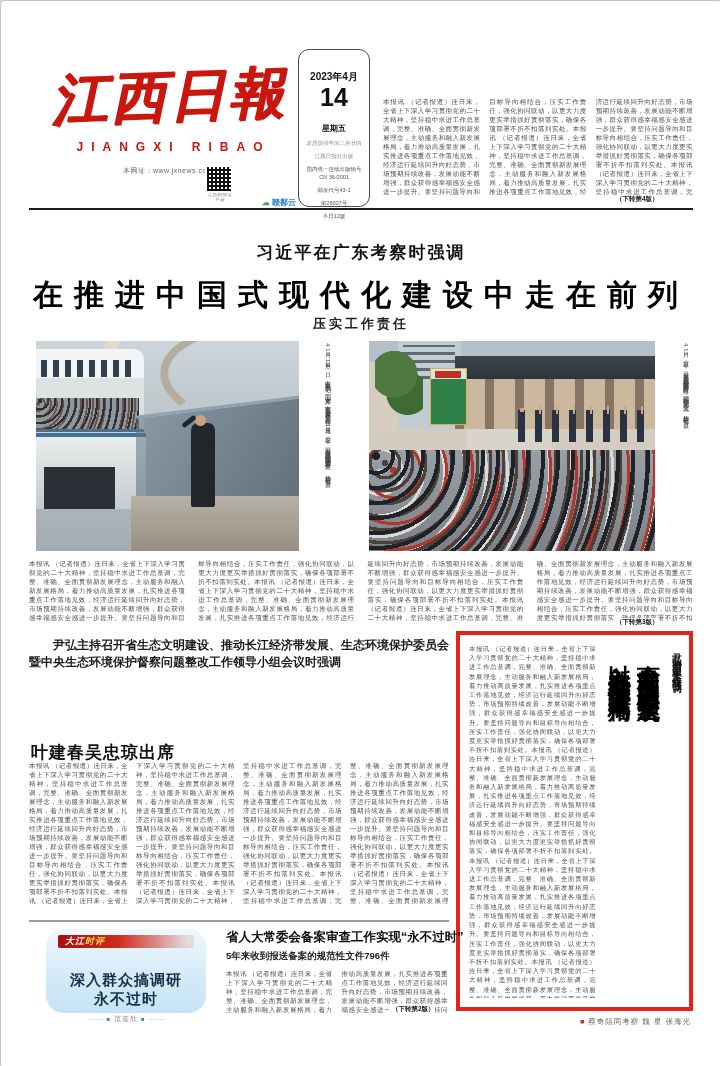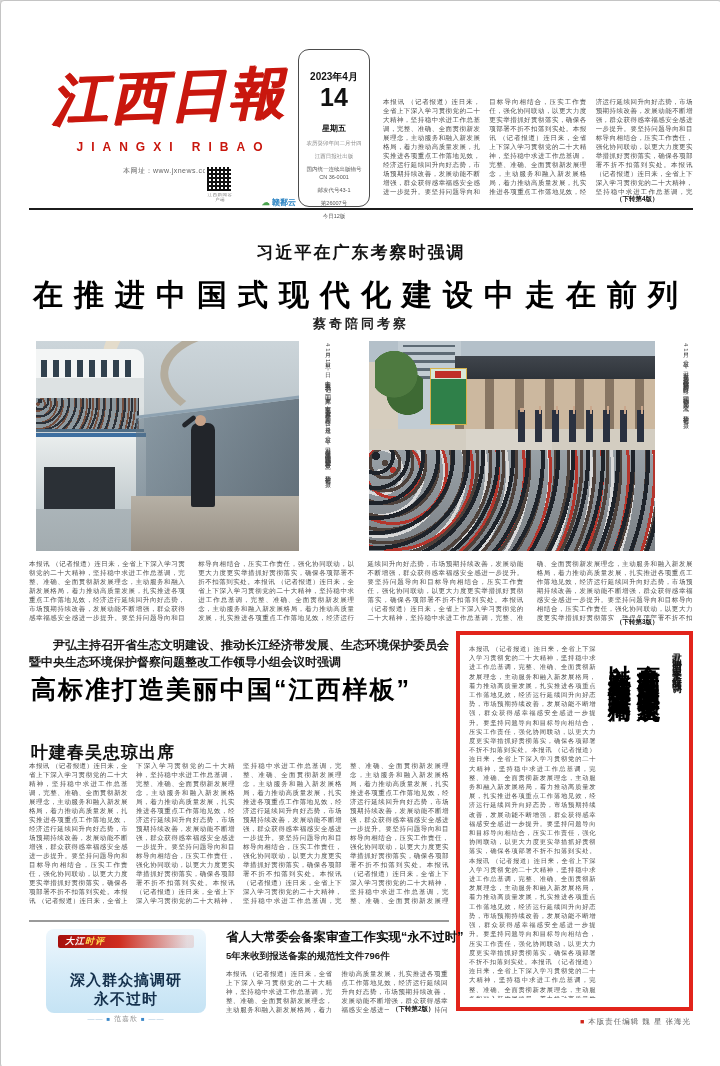--- a/index.html
+++ b/index.html
@@ -47,21 +47,21 @@
   .photo{overflow:hidden;background:#aab3b8;}
   .photo div{position:absolute;}
   
   .sec-box{border:4px solid #e2241b;box-sizing:border-box;background:#fff;
     display:flex;padding:9px 6px 9px 9px;}
   .sec-body{width:127px;height:100%;}
   .sec-heads{flex:1;writing-mode:vertical-rl;height:100%;padding-top:2px;}
   .sec-kicker{font-size:9.5px;font-weight:800;letter-spacing:2.5px;margin-left:7px;color:#141414;}
   .sec-h{font-size:23px;font-weight:900;letter-spacing:3px;line-height:29px;color:#000;}
   
-  .cbox{border-radius:8px;background:linear-gradient(180deg,#eef7fd 0%,#d5ebf8 55%,#c5e3f4 100%);box-sizing:border-box;padding-top:6px;}
+  .cbox{border-radius:18px;background:linear-gradient(180deg,#eef7fd 0%,#d5ebf8 55%,#c5e3f4 100%);box-sizing:border-box;padding-top:6px;}
   .cb-banner{margin:0 12px;height:13px;line-height:13px;border-radius:2px;padding-left:7px;
     background:linear-gradient(90deg,#a60f0c 0%,#cf2d1f 45%,rgba(213,68,45,.15) 95%);
     font-size:9px;font-weight:bold;font-style:italic;color:#fff;letter-spacing:1px;}
   .cb-b2{color:#ffd94d;}
   .cb-title{text-align:center;font-size:15px;font-weight:900;color:#14304c;line-height:19px;margin-top:22px;letter-spacing:1px;}
   .cb-by{text-align:center;font-size:7px;color:#8a8a8a;margin-top:6px;letter-spacing:1px;}
   .bsq{color:#3a87c8;font-size:6px;}
   .dash{color:#aac7dd;}
   
   .npc-h{font-size:12.5px;font-weight:900;white-space:nowrap;color:#0d0d0d;}
@@ -99,21 +99,21 @@
     <div class="d-small2">今日12版</div>
   </div>
 
   <div class="abs fuzz" style="left:382px;top:96px;width:310px;height:106px;column-count:3;column-gap:9px;position:absolute;">本报讯 （记者报道）连日来，全省上下深入学习贯彻党的二十大精神，坚持稳中求进工作总基调，完整、准确、全面贯彻新发展理念，主动服务和融入新发展格局，着力推动高质量发展，扎实推进各项重点工作落地见效，经济运行延续回升向好态势，市场预期持续改善，发展动能不断增强，群众获得感幸福感安全感进一步提升。要坚持问题导向和目标导向相结合，压实工作责任，强化协同联动，以更大力度更实举措抓好贯彻落实，确保各项部署不折不扣落到实处。本报讯 （记者报道）连日来，全省上下深入学习贯彻党的二十大精神，坚持稳中求进工作总基调，完整、准确、全面贯彻新发展理念，主动服务和融入新发展格局，着力推动高质量发展，扎实推进各项重点工作落地见效，经济运行延续回升向好态势，市场预期持续改善，发展动能不断增强，群众获得感幸福感安全感进一步提升。要坚持问题导向和目标导向相结合，压实工作责任，强化协同联动，以更大力度更实举措抓好贯彻落实，确保各项部署不折不扣落到实处。本报讯 （记者报道）连日来，全省上下深入学习贯彻党的二十大精神，坚持稳中求进工作总基调，完整、准确、全面贯彻新发展理念，主动服务和融入新发展格局，着力推动高质量发展，扎实推进各项重点工作落地见效，经济运行延续回升向好态势，市场预期持续改善，发展动能不断增强，群众获得感幸福感安全感进一步提升。要坚持问题导向和目标导向相结合，压实工作责任，强化协同联动，以更大力度更实举措抓好贯彻落实，确保各项部署不折不扣落到实处。</div>
   <div class="abs jump" style="left:612px;top:194px;right:auto;bottom:auto;">（下转第4版）</div>
 
   <div class="abs rule" style="left:28px;top:207px;width:664px;height:2px;"></div>
 
   <div class="abs lead-kicker" style="left:28px;top:216px;width:664px;margin-top:24px;">习近平在广东考察时强调</div>
   <div class="abs lead-h ls2" style="left:28px;top:274px;width:664px;">在推进中国式现代化建设中走在前列</div>
-  <div class="abs lead-sub" style="left:28px;top:314px;width:664px;">蔡奇陪同考察</div>
+  <div class="abs lead-sub" style="left:28px;top:314px;width:664px;">压实工作责任</div>
 
   <div class="abs photo" style="left:35px;top:340px;width:263px;height:210px;">
     <div style="inset:0;background:linear-gradient(180deg,#ccd5da 0%,#b8c2c7 45%,#a3acb0 100%);"></div>
     <div style="left:25%;top:-46px;width:100%;height:120px;border:13px solid #e4dccb;border-radius:50%;border-bottom-color:transparent;transform:rotate(6deg);"></div>
     <div style="left:47%;top:-18px;width:80%;height:96px;border:8px solid #b4ad9e;border-radius:50%;border-bottom-color:transparent;transform:rotate(4deg);"></div>
     <div style="left:0;top:4%;width:41%;height:40%;background:linear-gradient(180deg,#f3f5f5 0 34%,#dde2e3 34% 68%,#ccd2d4 100%);border-radius:0 10px 0 0;"></div>
     <div style="left:2%;top:9%;width:34%;height:8%;background:repeating-linear-gradient(90deg,#31414e 0 6px,transparent 6px 12px);"></div>
     <div style="left:0;top:27%;width:39%;height:15%;background:repeating-radial-gradient(circle at 4px 3px,#2c3138 0 2.2px,transparent 2.2px 7px),repeating-radial-gradient(circle at 2px 6px,#744f3f 0 1.8px,transparent 1.8px 6px),#8d989e;"></div>
     <div style="left:0;top:42%;width:41%;height:2.5px;background:#4f6d85;"></div>
     <div style="left:0;top:44%;width:42%;height:34%;background:linear-gradient(180deg,#e9eded,#c2cbce);border-top:4px solid #3e6fa0;"></div>
@@ -139,21 +139,20 @@
     <div style="left:52%;top:33%;width:46%;height:15%;background:repeating-linear-gradient(90deg,#2a3140 0 7px,transparent 7px 17px);"></div>
     <div style="left:52%;top:31%;width:46%;height:4%;background:repeating-radial-gradient(circle at 4px 4px,#caa78c 0 2.4px,transparent 2.4px 17px);"></div>
     <div style="left:0;bottom:0;width:100%;height:48%;background:repeating-radial-gradient(circle at 7px 6px,#1e232a 0 4px,transparent 4px 15px),repeating-radial-gradient(circle at 16px 13px,#4c403a 0 3.5px,transparent 3.5px 13px),repeating-radial-gradient(circle at 24px 20px,#b5352c 0 3px,transparent 3px 26px),repeating-radial-gradient(circle at 11px 22px,#d9d9d9 0 3px,transparent 3px 21px),linear-gradient(180deg,#99a1a7,#7c8186);"></div>
   </div>
   <div class="abs vcap" style="left:658px;top:342px;width:32px;height:206px;">4月11日下午，习近平在茂名高州市根子镇柏桥村考察时，同现场群众亲切交流。 新华社记者 摄</div>
 
   <div class="abs fuzz" style="left:28px;top:558px;width:664px;height:68px;column-count:4;column-gap:13px;">本报讯 （记者报道）连日来，全省上下深入学习贯彻党的二十大精神，坚持稳中求进工作总基调，完整、准确、全面贯彻新发展理念，主动服务和融入新发展格局，着力推动高质量发展，扎实推进各项重点工作落地见效，经济运行延续回升向好态势，市场预期持续改善，发展动能不断增强，群众获得感幸福感安全感进一步提升。要坚持问题导向和目标导向相结合，压实工作责任，强化协同联动，以更大力度更实举措抓好贯彻落实，确保各项部署不折不扣落到实处。本报讯 （记者报道）连日来，全省上下深入学习贯彻党的二十大精神，坚持稳中求进工作总基调，完整、准确、全面贯彻新发展理念，主动服务和融入新发展格局，着力推动高质量发展，扎实推进各项重点工作落地见效，经济运行延续回升向好态势，市场预期持续改善，发展动能不断增强，群众获得感幸福感安全感进一步提升。要坚持问题导向和目标导向相结合，压实工作责任，强化协同联动，以更大力度更实举措抓好贯彻落实，确保各项部署不折不扣落到实处。本报讯 （记者报道）连日来，全省上下深入学习贯彻党的二十大精神，坚持稳中求进工作总基调，完整、准确、全面贯彻新发展理念，主动服务和融入新发展格局，着力推动高质量发展，扎实推进各项重点工作落地见效，经济运行延续回升向好态势，市场预期持续改善，发展动能不断增强，群众获得感幸福感安全感进一步提升。要坚持问题导向和目标导向相结合，压实工作责任，强化协同联动，以更大力度更实举措抓好贯彻落实，确保各项部署不折不扣落到实处。本报讯 （记者报道）连日来，全省上下深入学习贯彻党的二十大精神，坚持稳中求进工作总基调，完整、准确、全面贯彻新发展理念，主动服务和融入新发展格局，着力推动高质量发展，扎实推进各项重点工作落地见效，经济运行延续回升向好态势，市场预期持续改善，发展动能不断增强，群众获得感幸福感安全感进一步提升。要坚持问题导向和目标导向相结合，压实工作责任，强化协同联动，以更大力度更实举措抓好贯彻落实，确保各项部署不折不扣落到实处。</div>
   <div class="abs jump" style="left:612px;top:617px;right:auto;bottom:auto;">（下转第3版）</div>
 
   <div class="abs eco-kicker" style="left:28px;top:636px;width:420px;">尹弘主持召开省生态文明建设、推动长江经济带发展、生态环境保护委员会暨中央生态环境保护督察问题整改工作领导小组会议时强调</div>
-  <div class="abs eco-h" style="left:30px;top:672px;width:420px;">高标准打造美丽中国“江西样板”</div>
   <div class="abs eco-by" style="left:30px;top:740px;">叶建春吴忠琼出席</div>
   <div class="abs fuzz" style="left:28px;top:760px;width:420px;height:148px;column-count:4;column-gap:8px;">本报讯 （记者报道）连日来，全省上下深入学习贯彻党的二十大精神，坚持稳中求进工作总基调，完整、准确、全面贯彻新发展理念，主动服务和融入新发展格局，着力推动高质量发展，扎实推进各项重点工作落地见效，经济运行延续回升向好态势，市场预期持续改善，发展动能不断增强，群众获得感幸福感安全感进一步提升。要坚持问题导向和目标导向相结合，压实工作责任，强化协同联动，以更大力度更实举措抓好贯彻落实，确保各项部署不折不扣落到实处。本报讯 （记者报道）连日来，全省上下深入学习贯彻党的二十大精神，坚持稳中求进工作总基调，完整、准确、全面贯彻新发展理念，主动服务和融入新发展格局，着力推动高质量发展，扎实推进各项重点工作落地见效，经济运行延续回升向好态势，市场预期持续改善，发展动能不断增强，群众获得感幸福感安全感进一步提升。要坚持问题导向和目标导向相结合，压实工作责任，强化协同联动，以更大力度更实举措抓好贯彻落实，确保各项部署不折不扣落到实处。本报讯 （记者报道）连日来，全省上下深入学习贯彻党的二十大精神，坚持稳中求进工作总基调，完整、准确、全面贯彻新发展理念，主动服务和融入新发展格局，着力推动高质量发展，扎实推进各项重点工作落地见效，经济运行延续回升向好态势，市场预期持续改善，发展动能不断增强，群众获得感幸福感安全感进一步提升。要坚持问题导向和目标导向相结合，压实工作责任，强化协同联动，以更大力度更实举措抓好贯彻落实，确保各项部署不折不扣落到实处。本报讯 （记者报道）连日来，全省上下深入学习贯彻党的二十大精神，坚持稳中求进工作总基调，完整、准确、全面贯彻新发展理念，主动服务和融入新发展格局，着力推动高质量发展，扎实推进各项重点工作落地见效，经济运行延续回升向好态势，市场预期持续改善，发展动能不断增强，群众获得感幸福感安全感进一步提升。要坚持问题导向和目标导向相结合，压实工作责任，强化协同联动，以更大力度更实举措抓好贯彻落实，确保各项部署不折不扣落到实处。本报讯 （记者报道）连日来，全省上下深入学习贯彻党的二十大精神，坚持稳中求进工作总基调，完整、准确、全面贯彻新发展理念，主动服务和融入新发展格局，着力推动高质量发展，扎实推进各项重点工作落地见效，经济运行延续回升向好态势，市场预期持续改善，发展动能不断增强，群众获得感幸福感安全感进一步提升。要坚持问题导向和目标导向相结合，压实工作责任，强化协同联动，以更大力度更实举措抓好贯彻落实，确保各项部署不折不扣落到实处。</div>
 
   <div class="abs sec-box" style="left:455px;top:630px;width:237px;height:380px;">
     <div class="sec-body fuzz" style="font-size:6.3px;line-height:9.2px;">本报讯 （记者报道）连日来，全省上下深入学习贯彻党的二十大精神，坚持稳中求进工作总基调，完整、准确、全面贯彻新发展理念，主动服务和融入新发展格局，着力推动高质量发展，扎实推进各项重点工作落地见效，经济运行延续回升向好态势，市场预期持续改善，发展动能不断增强，群众获得感幸福感安全感进一步提升。要坚持问题导向和目标导向相结合，压实工作责任，强化协同联动，以更大力度更实举措抓好贯彻落实，确保各项部署不折不扣落到实处。本报讯 （记者报道）连日来，全省上下深入学习贯彻党的二十大精神，坚持稳中求进工作总基调，完整、准确、全面贯彻新发展理念，主动服务和融入新发展格局，着力推动高质量发展，扎实推进各项重点工作落地见效，经济运行延续回升向好态势，市场预期持续改善，发展动能不断增强，群众获得感幸福感安全感进一步提升。要坚持问题导向和目标导向相结合，压实工作责任，强化协同联动，以更大力度更实举措抓好贯彻落实，确保各项部署不折不扣落到实处。本报讯 （记者报道）连日来，全省上下深入学习贯彻党的二十大精神，坚持稳中求进工作总基调，完整、准确、全面贯彻新发展理念，主动服务和融入新发展格局，着力推动高质量发展，扎实推进各项重点工作落地见效，经济运行延续回升向好态势，市场预期持续改善，发展动能不断增强，群众获得感幸福感安全感进一步提升。要坚持问题导向和目标导向相结合，压实工作责任，强化协同联动，以更大力度更实举措抓好贯彻落实，确保各项部署不折不扣落到实处。本报讯 （记者报道）连日来，全省上下深入学习贯彻党的二十大精神，坚持稳中求进工作总基调，完整、准确、全面贯彻新发展理念，主动服务和融入新发展格局，着力推动高质量发展，扎实推进各项重点工作落地见效，经济运行延续回升向好态势，市场预期持续改善，发展动能不断增强，群众获得感幸福感安全感进一步提升。要坚持问题导向和目标导向相结合，压实工作责任，强化协同联动，以更大力度更实举措抓好贯彻落实，确保各项部署不折不扣落到实处。本报讯 （记者报道）连日来，全省上下深入学习贯彻党的二十大精神，坚持稳中求进工作总基调，完整、准确、全面贯彻新发展理念，主动服务和融入新发展格局，着力推动高质量发展，扎实推进各项重点工作落地见效，经济运行延续回升向好态势，市场预期持续改善，发展动能不断增强，群众获得感幸福感安全感进一步提升。要坚持问题导向和目标导向相结合，压实工作责任，强化协同联动，以更大力度更实举措抓好贯彻落实，确保各项部署不折不扣落到实处。本报讯 （记者报道）连日来，全省上下深入学习贯彻党的二十大精神，坚持稳中求进工作总基调，完整、准确、全面贯彻新发展理念，主动服务和融入新发展格局，着力推动高质量发展，扎实推进各项重点工作落地见效，经济运行延续回升向好态势，市场预期持续改善，发展动能不断增强，群众获得感幸福感安全感进一步提升。要坚持问题导向和目标导向相结合，压实工作责任，强化协同联动，以更大力度更实举措抓好贯彻落实，确保各项部署不折不扣落到实处。</div>
     <div class="sec-heads">
       <div class="sec-kicker">尹弘调研国家安全工作时强调</div>
       <div class="sec-h">全面贯彻落实总体国家安全观</div>
       <div class="sec-h">以新安全格局保障新发展格局</div>
     </div>
@@ -170,16 +169,16 @@
 
   <div class="abs" style="left:225px;top:928px;width:222px;">
     <div class="npc-h">省人大常委会备案审查工作实现“永不过时”</div>
     <div class="npc-sub">5年来收到报送备案的规范性文件796件</div>
     <div class="fuzz" style="position:relative;margin-top:6px;height:48px;column-count:2;column-gap:9px;">本报讯 （记者报道）连日来，全省上下深入学习贯彻党的二十大精神，坚持稳中求进工作总基调，完整、准确、全面贯彻新发展理念，主动服务和融入新发展格局，着力推动高质量发展，扎实推进各项重点工作落地见效，经济运行延续回升向好态势，市场预期持续改善，发展动能不断增强，群众获得感幸福感安全感进一步提升。要坚持问题导向和目标导向相结合，压实工作责任，强化协同联动，以更大力度更实举措抓好贯彻落实，确保各项部署不折不扣落到实处。本报讯 （记者报道）连日来，全省上下深入学习贯彻党的二十大精神，坚持稳中求进工作总基调，完整、准确、全面贯彻新发展理念，主动服务和融入新发展格局，着力推动高质量发展，扎实推进各项重点工作落地见效，经济运行延续回升向好态势，市场预期持续改善，发展动能不断增强，群众获得感幸福感安全感进一步提升。要坚持问题导向和目标导向相结合，压实工作责任，强化协同联动，以更大力度更实举措抓好贯彻落实，确保各项部署不折不扣落到实处。</div>
   </div>
   <div class="abs jump" style="left:388px;top:1004px;right:auto;bottom:auto;">（下转第2版）</div>
 
   <div class="abs editors" style="left:420px;top:1016px;width:270px;">
     <span class="rsq">■</span>
-    <span>本版责任编辑  魏 星  张海光</span>
+    <span>蔡奇陪同考察  魏 星  张海光</span>
   </div>
 
 </div>
 
 </body></html>

